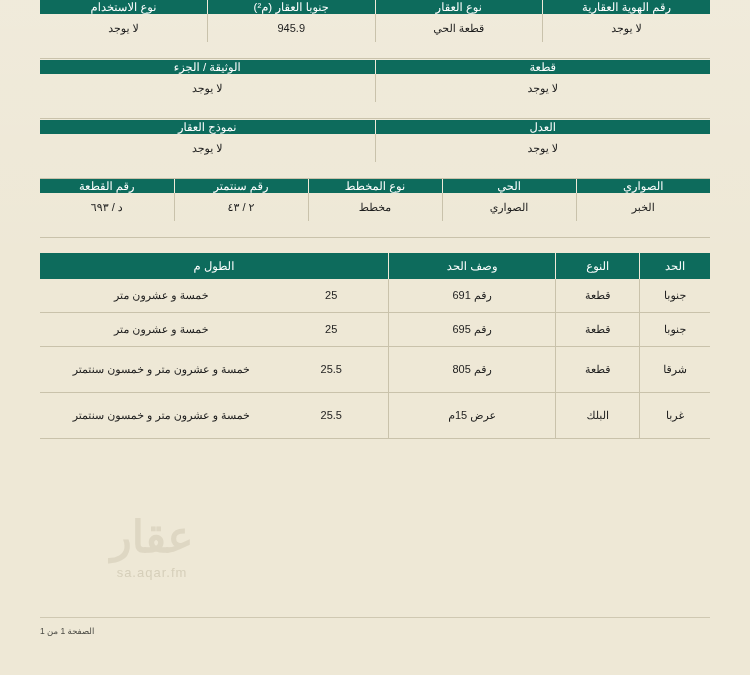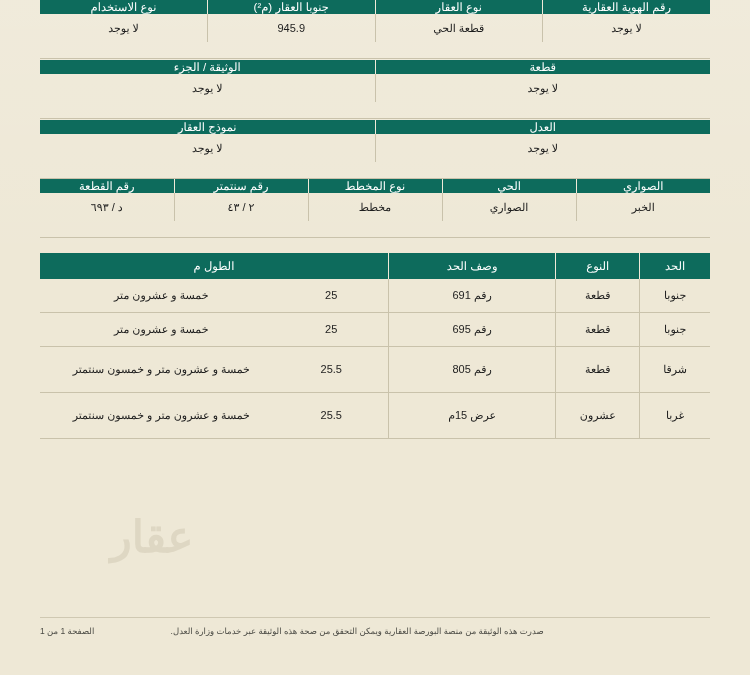--- a/index.html
+++ b/index.html
@@ -304,37 +304,37 @@
         <td>
           <div style="display:flex;align-items:center;">
             <span style="flex:0 0 31%;text-align:center;" class="num">25.5</span>
             <span style="flex:1;text-align:center;padding:0 26px;">خمسة و عشرون متر و خمسون سنتمتر</span>
           </div>
         </td>
       </tr>
 
       <tr class="tall">
         <td>غربا</td>
-        <td>عشرون</td>
+        <td>البلك</td>
         <td>عرض 15م</td>
         <td>
           <div style="display:flex;align-items:center;">
             <span style="flex:0 0 31%;text-align:center;" class="num">25.5</span>
             <span style="flex:1;text-align:center;padding:0 26px;">خمسة و عشرون متر و خمسون سنتمتر</span>
           </div>
         </td>
       </tr>
     </tbody>
       </table>
   </div>
 
   <div class="watermark">
     <div class="wm-logo">عقار</div>
+    <div class="wm-url">sa.aqar.fm</div>
   </div>
 
   <div class="footer-rule"></div>
   <div class="footer">
     <div class="right"></div>
-    <div class="mid">صدرت هذه الوثيقة من منصة البورصة العقارية ويمكن التحقق من صحة هذه الوثيقة عبر خدمات وزارة العدل.</div>
     <div class="left">الصفحة 1 من 1</div>
   </div>
 
 </div>
 
 </body></html>

